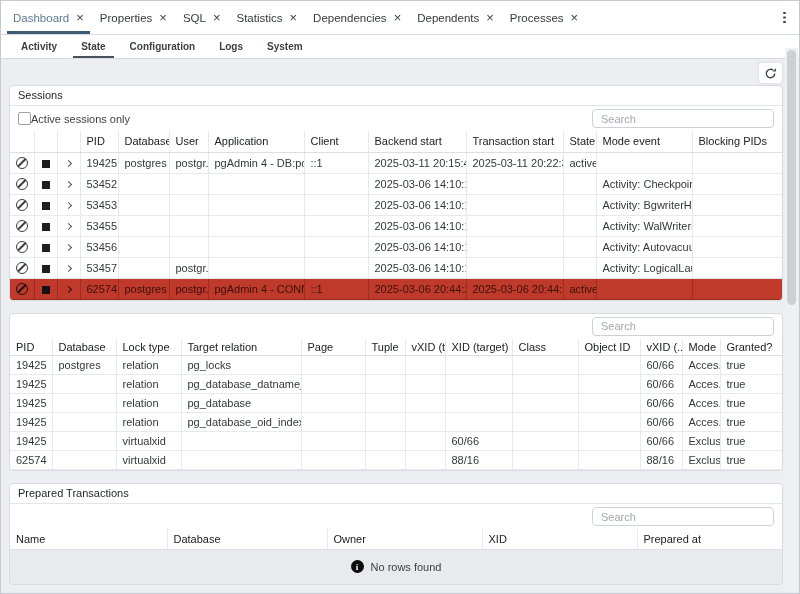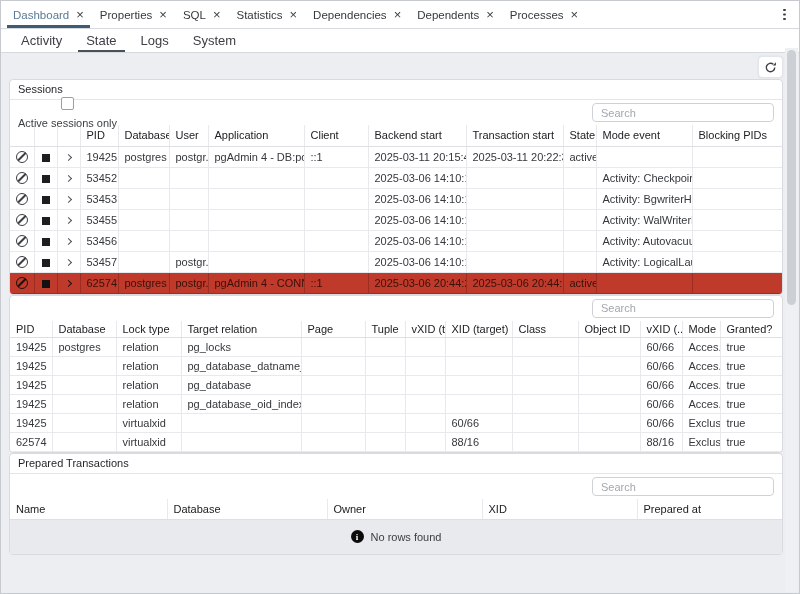--- a/index.html
+++ b/index.html
@@ -1,42 +1,42 @@
 <!DOCTYPE html>
 <html><head>
 <meta charset="utf-8">
 <style>
   * { margin:0; padding:0; box-sizing:border-box; }
   html,body { width:800px; height:594px; }
   body { font-family:"Liberation Sans","DejaVu Sans",sans-serif; font-size:11px; color:#2e3236; background:#fff; }
   .window { position:relative; width:800px; height:594px; background:#eceef1; border:1px solid #c6c9ce; overflow:hidden; }
 
   
-  .tabbar { height:28px; background:#fff; border-bottom:1px solid #d6d9dd; display:flex; align-items:stretch; padding-left:4px; }
+  .tabbar { height:34px; background:#fff; border-bottom:1px solid #d6d9dd; display:flex; align-items:stretch; padding-left:4px; }
   .tab { display:flex; align-items:center; gap:7px; padding:0 8px; font-size:11.5px; color:#35393d; position:relative; cursor:default; }
   .tab .close-x { font-size:13px; line-height:1; color:#3c4043; }
   .tab.active { color:#5a7a96; }
   .tab.active::after { content:""; position:absolute; left:2px; right:2px; bottom:0; height:3px; background:#3f5b74; }
   .tabbar-menu { margin-left:auto; margin-right:8px; align-self:center; width:14px; height:14px; position:relative; }
   .tabbar-menu i { position:absolute; left:6px; top:1px; width:2.5px; height:2.5px; border-radius:50%; background:#3c4043; box-shadow:0 4.5px 0 #3c4043, 0 9px 0 #3c4043; }
 
   
   .subtabbar { height:24px; background:#fff; border-bottom:1px solid #d6d9dd; display:flex; padding-left:8px; }
-  .subtab { display:flex; align-items:center; padding:8px 12px; color:#3b3f44; position:relative; font-size:13px; }
+  .subtab { display:flex; align-items:center; padding:8px 12px; color:#3b3f44; position:relative; font-size:10px;font-weight:bold; }
   .subtab.active::after { content:""; position:absolute; left:4px; right:4px; bottom:0; height:2.5px; background:#47525c; }
 
   
   .content { padding:2px 16px 0 8px; }
   .refresh-row { height:24px; display:flex; justify-content:flex-end; align-items:center; }
   .refresh-btn { width:25px; height:22px; background:#fff; border:1px solid #e2e5e9; border-radius:4px; display:flex; align-items:center; justify-content:center; box-shadow:0 0 2px rgba(0,0,0,.08); }
 
-  .panel { background:#fff; border:1px solid #d7dadf; border-radius:4px; overflow:hidden; }
+  .panel { background:#fff; border:1px solid #d7dadf; border-radius:4px; margin-bottom:12px; overflow:hidden; }
   .panel-header { height:20px; line-height:19px; padding:0 8px; border-bottom:1px solid #e3e6e9; color:#1f2225; }
   .panel-toolbar { height:25px; display:flex; align-items:center; justify-content:space-between; padding:0 8px; }
-  .chk-wrap { display:flex; align-items:center; gap:7px; color:#3b3f44;flex-direction:column; }
+  .chk-wrap { display:flex; align-items:center; color:#3b3f44; }
   .checkbox { width:13px; height:13px; border:1px solid #9aa0a6; border-radius:2px; background:#fff; }
   .search-input { width:182px; height:19px; border:1px solid #ced2d7; border-radius:4px; padding:0 8px; font-size:11px; font-family:inherit; color:#333; outline:none; }
   .search-input::placeholder { color:#a2a8af; }
 
   table { width:100%; border-collapse:collapse; table-layout:fixed; font-size:11px; }
   th, td { border:1px solid #e7e9ec; padding:0 6px; text-align:left; font-weight:500; overflow:hidden; white-space:nowrap; text-overflow:clip; }
   th { color:#202124; border-bottom-color:#dcdfe3; }
   td { font-weight:400; color:#34383c; }
   th:first-child, td:first-child { border-left:none; }
   th:last-child, td:last-child { border-right:none; }
@@ -107,20 +107,21 @@
         </div>
       </div>
     <span class="tabbar-menu">
         <i></i>
       </span>
   </div>
 
   <div class="subtabbar" id="subtabs">
       <div class="subtab">Activity</div>
       <div class="subtab active">State</div>
+      <div class="subtab">Configuration</div>
       <div class="subtab">Logs</div>
       <div class="subtab">System</div>
     </div>
 
   <div class="content">
 
     <div class="refresh-row">
       <button class="refresh-btn">
         <span>
           <svg class="refresh-svg" width="13" height="13" viewBox="0 0 16 16">

